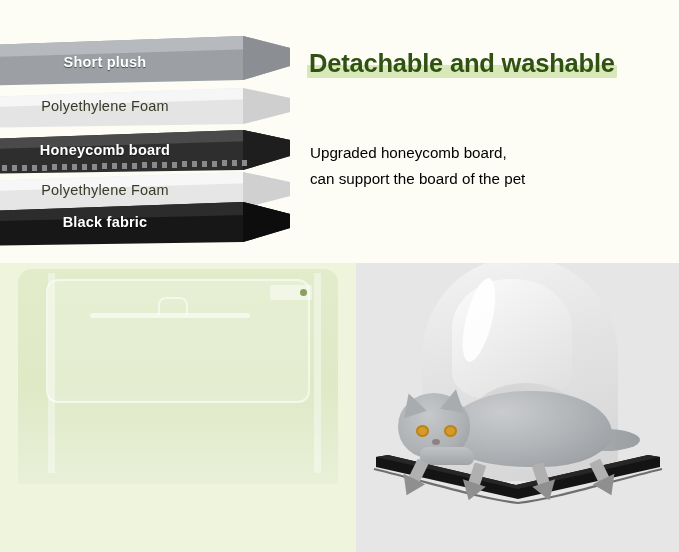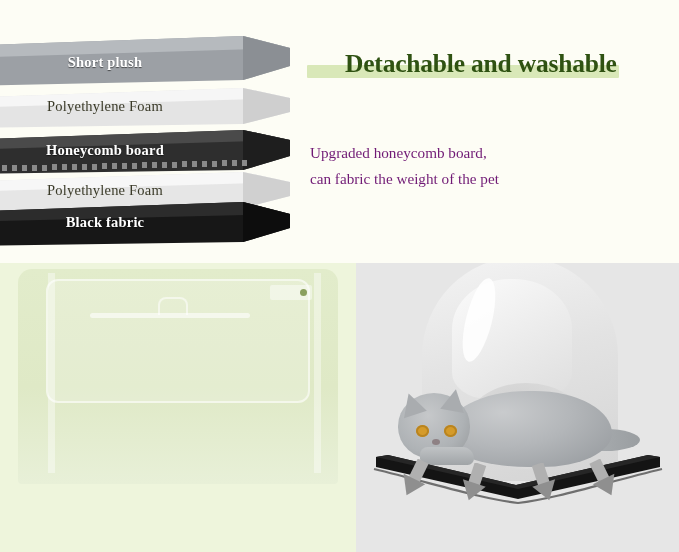--- a/index.html
+++ b/index.html
@@ -1,21 +1,21 @@
 <!DOCTYPE html>
 <html><head>
 <meta charset="utf-8">
 <style>
   html,body{margin:0;padding:0;}
   body{
     width:679px;height:552px;overflow:hidden;
     font-family:"Liberation Sans",sans-serif;
     background:#fdfdf6;
   }
-  .page{position:relative;width:679px;height:552px;overflow:hidden;font-family:Liberation Serif, serif;}
+  .page{position:relative;width:679px;height:552px;overflow:hidden;}
 
   
   .top{
     position:absolute;left:0;top:0;width:679px;height:263px;
     background:#fdfdf5;
   }
 
   
   .stack{position:absolute;left:0;top:0;width:300px;height:263px;}
   .layer{position:absolute;left:-40px;width:330px;}
@@ -34,25 +34,25 @@
   .headwrap{position:absolute;left:309px;top:44px;width:365px;}
   .head-line{
     position:relative;display:inline-block;
     font-size:25.5px;font-weight:bold;color:#2f5212;
     line-height:39px;letter-spacing:-.2px;white-space:nowrap;
   }
   .head-line .hl{
     position:absolute;left:-2px;right:-2px;bottom:5px;height:13px;
     background:#d9e8b8;z-index:0;border-radius:1px;
   }
-  .head-line span.t{position:relative;z-index:1;margin-left:36px;}
+  .head-line span.t{position:relative;z-index:1;}
 
   .body-copy{
     position:absolute;left:310px;top:140px;width:360px;
-    font-size:15.2px;color:#701a75;line-height:26px;
+    font-size:15.2px;color:#000000;line-height:26px;
   }
   .body-copy div{white-space:nowrap;}
 
   
   .bottom{position:absolute;left:0;top:263px;width:679px;height:289px;}
   .pane{position:absolute;top:0;height:289px;overflow:hidden;}
   .pane-l{left:0;width:356px;background:#eef5dc;}
   .pane-r{left:356px;width:323px;background:#e6e6e6;}
 
   
@@ -230,21 +230,21 @@
 
     <div class="headwrap">
       <div class="head-line">
         <span class="hl"></span>
         <span class="t">Detachable and washable</span>
       </div><br>
     </div>
 
     <div class="body-copy">
       <div>Upgraded honeycomb board,</div>
-      <div>can fabric the weight of the pet</div>
+      <div>can support the board of the pet</div>
     </div>
   </div>
 
   <div class="bottom">
 
     <div class="pane pane-l">
 
       <div class="carrier">
         <div class="carrier-handle"></div>
         <div class="carrier-bar"></div>

